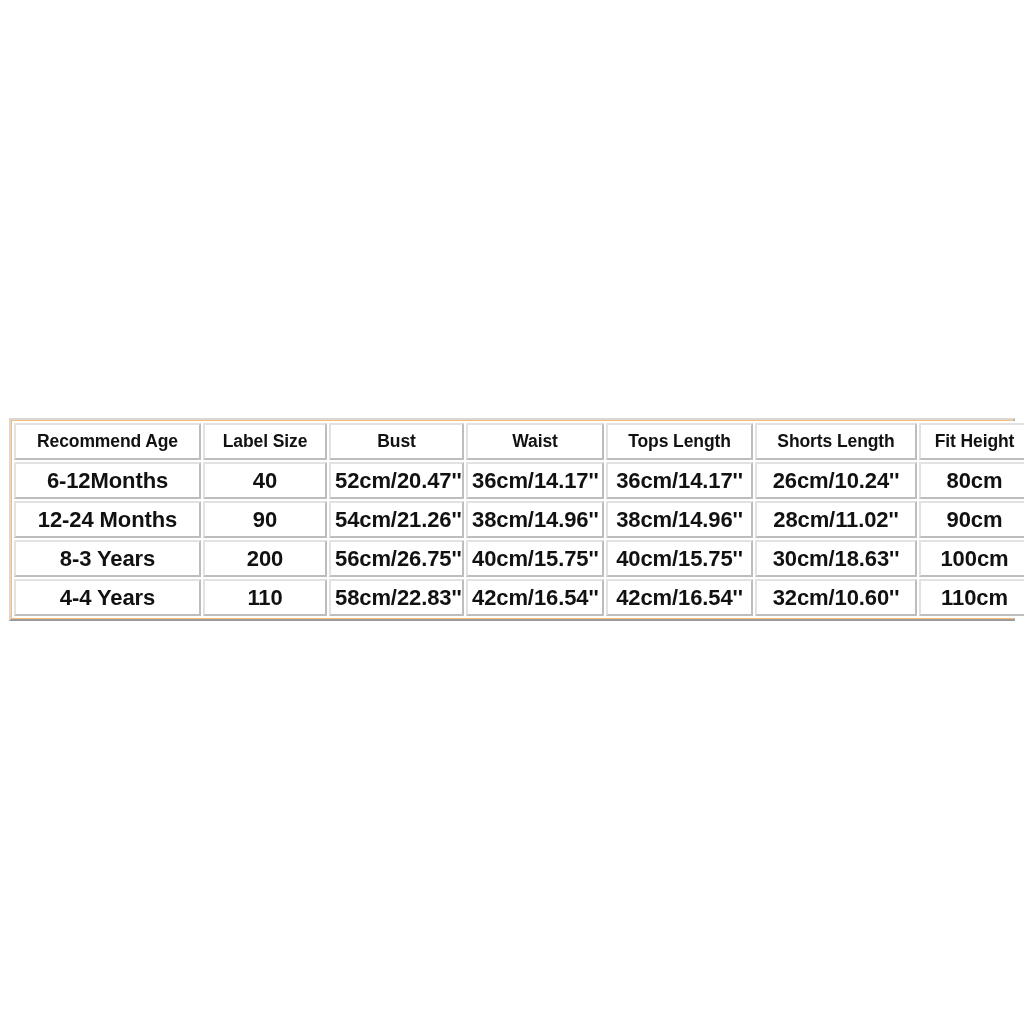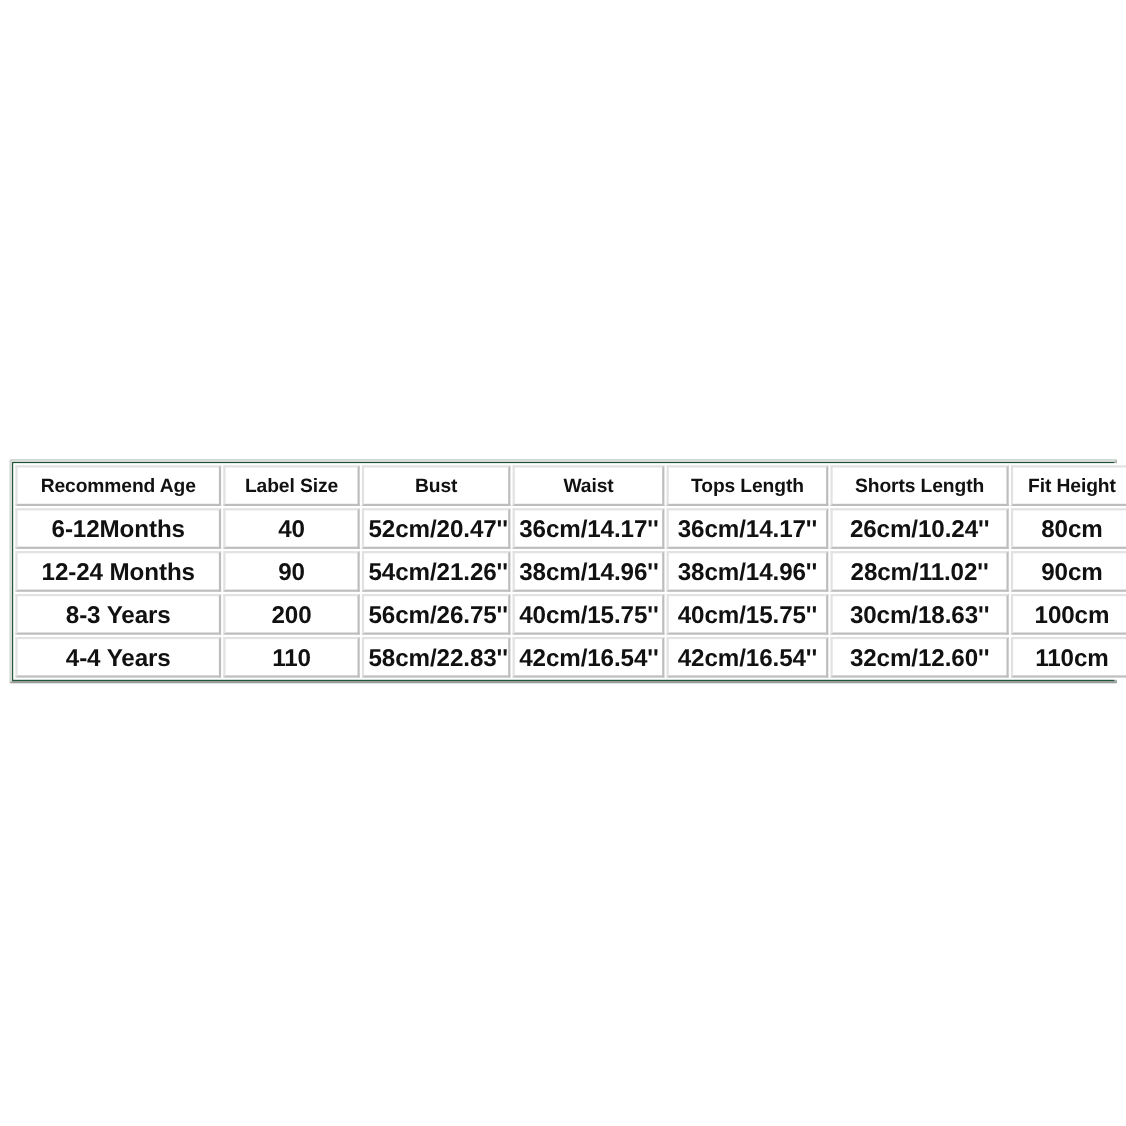--- a/index.html
+++ b/index.html
@@ -27,21 +27,21 @@
   .size-table-frame {
     position: absolute;
     left: 9px;
     top: 418px;
     width: 1006px;
     box-sizing: border-box;
     border-top: 2px solid #d8d8d8;
     border-left: 2px solid #d8d8d8;
     border-right: 2px solid #b4b4b4;
     border-bottom: 2px solid #9a9a9a;
-    background: #14532d;
+    background: #fdba74;
     padding: 1px;
   }
 
   table.size-table {
     border-collapse: separate;
     border-spacing: 2px;
     width: 100%;
     table-layout: fixed;
     background: #ffffff;
   }
@@ -133,20 +133,20 @@
           <td>40cm/15.75''</td>
           <td>30cm/18.63''</td>
           <td>100cm</td>
         </tr>
         <tr>
           <td>4-4 Years</td>
           <td>110</td>
           <td>58cm/22.83''</td>
           <td>42cm/16.54''</td>
           <td>42cm/16.54''</td>
-          <td>32cm/12.60''</td>
+          <td>32cm/10.60''</td>
           <td>110cm</td>
         </tr>
       </tbody>
     </table>
   </div>
 
 </div>
 
 </body></html>

